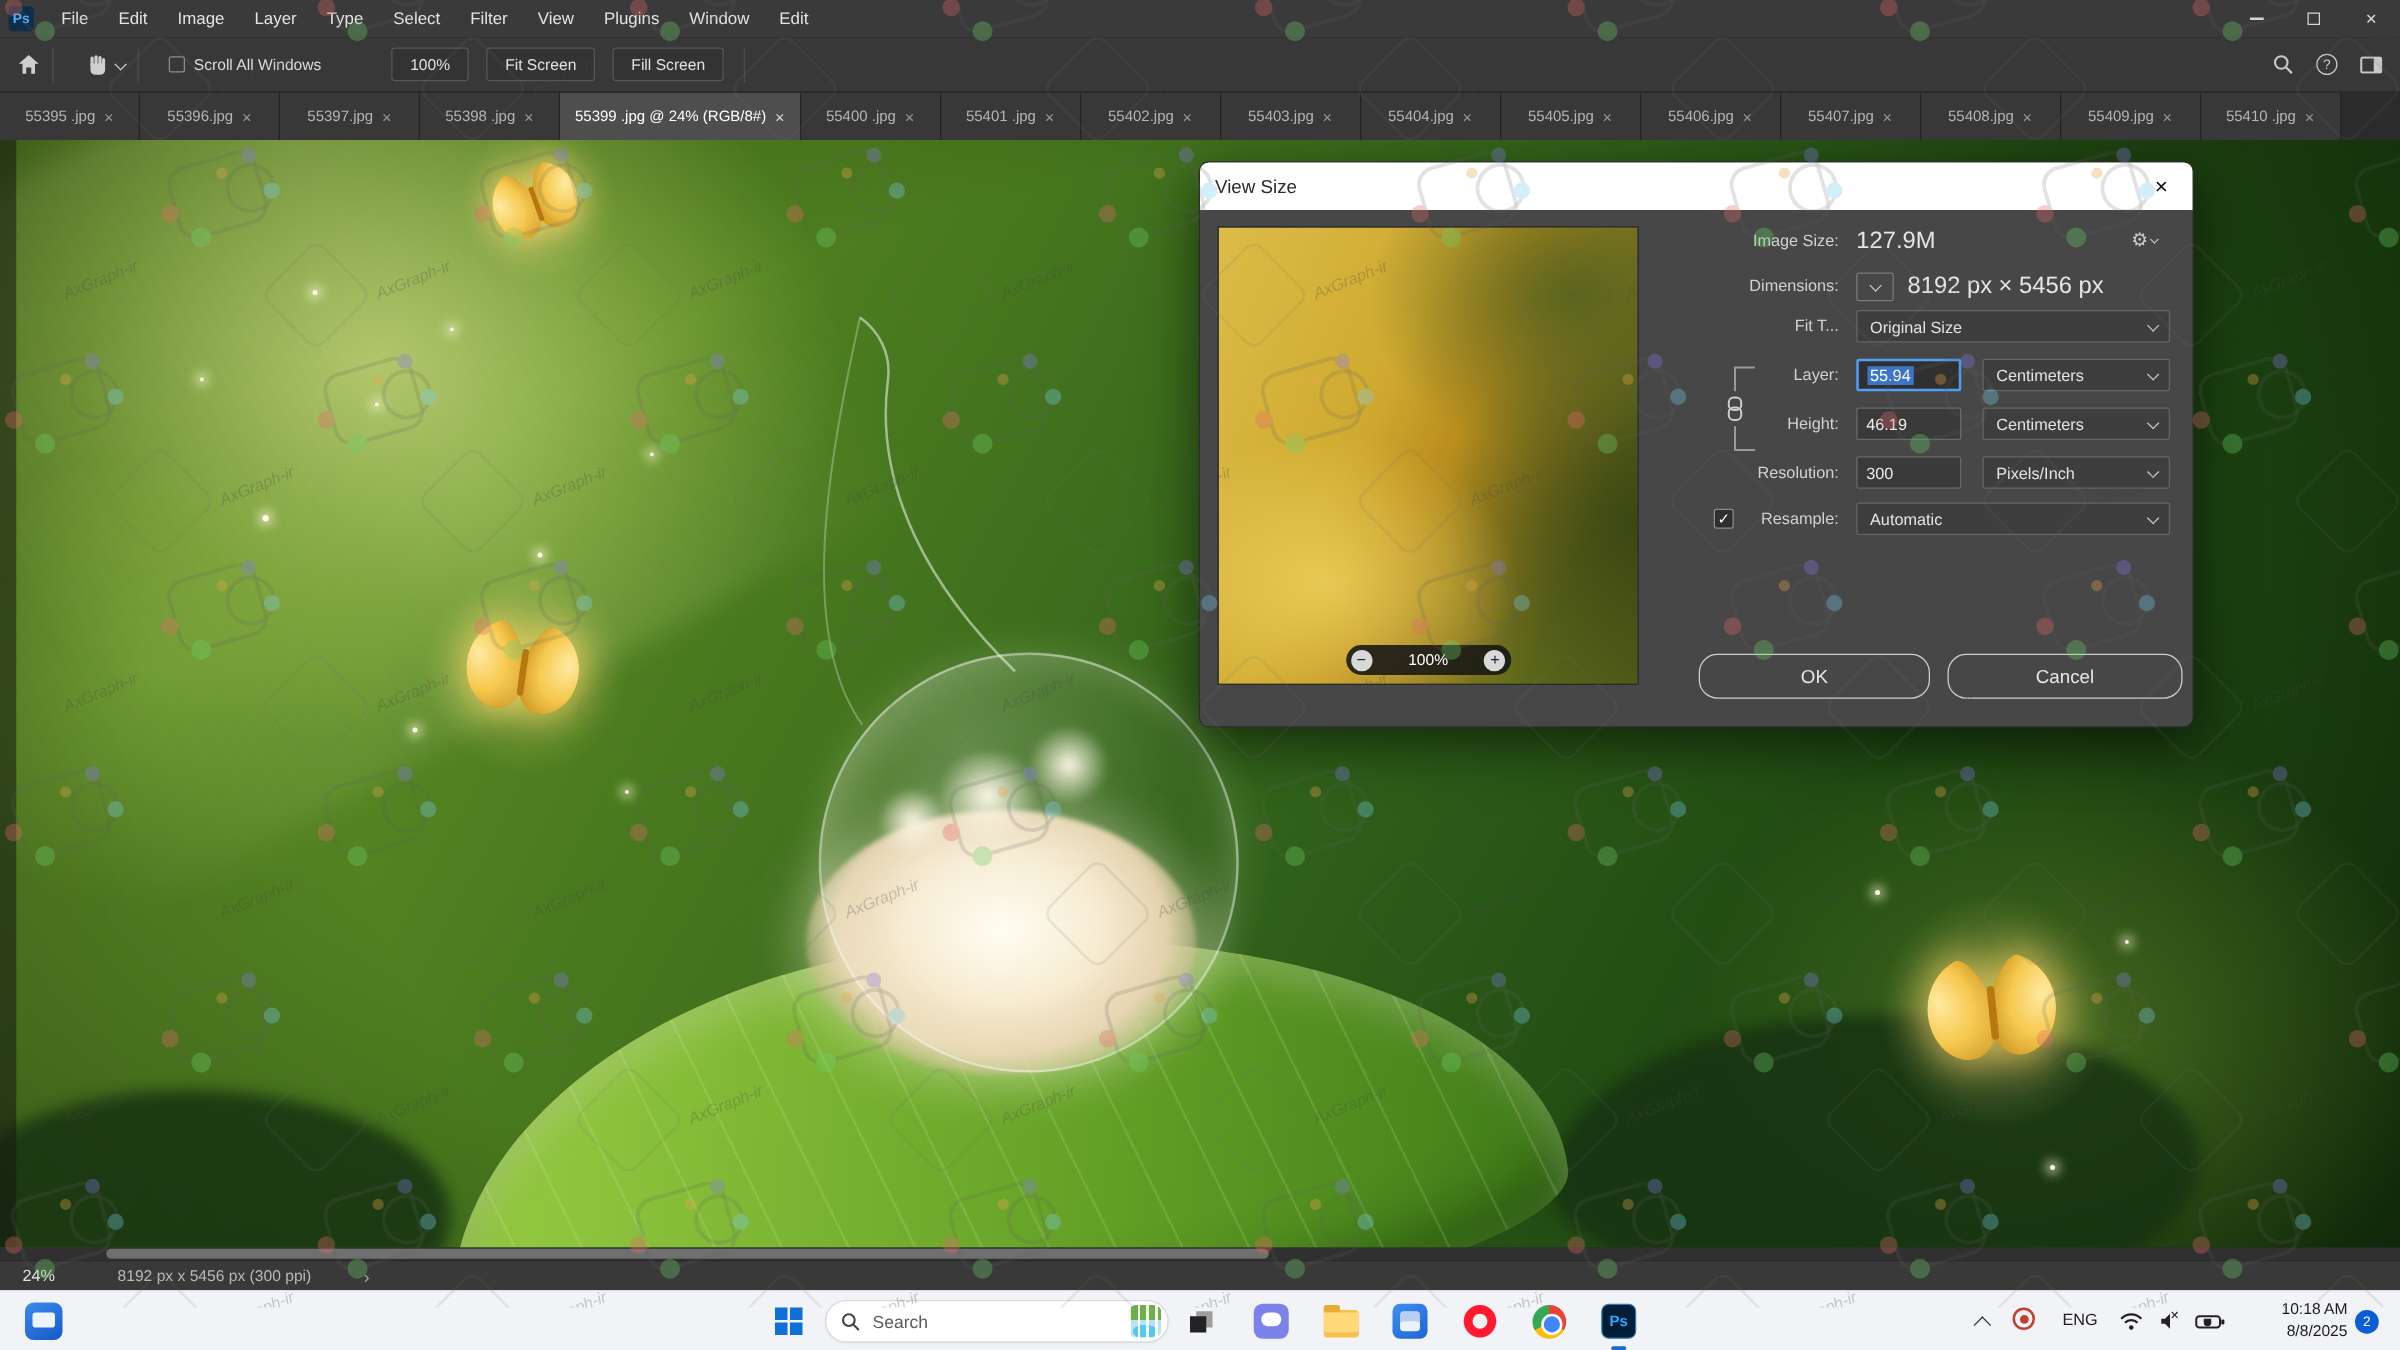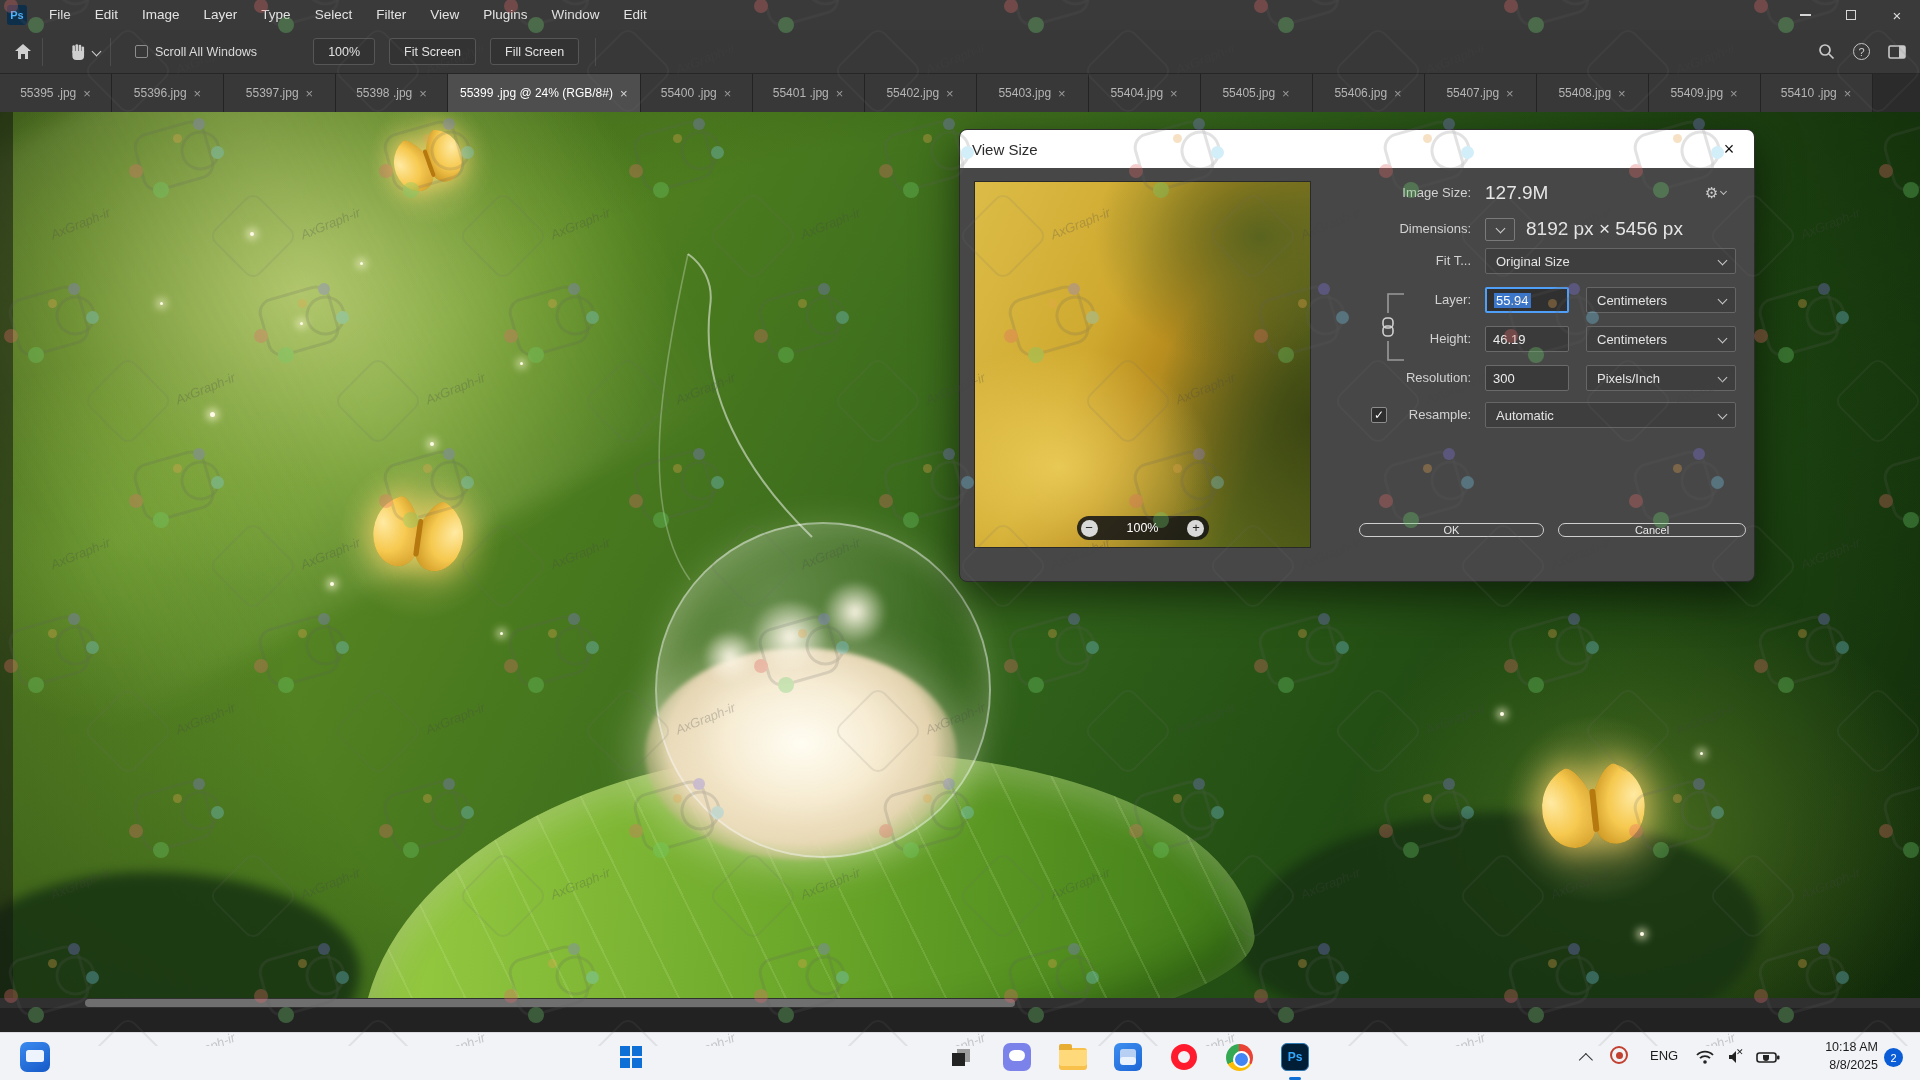--- a/index.html
+++ b/index.html
@@ -105,22 +105,22 @@
   .dlg-input.focused{border:2px solid #4f9ef7;background:#303030}
   .selhl{background:#3b76c9;color:#fff;padding:0 2px}
   .dd{position:absolute;height:26px;background:#3e3e3e;border:1px solid #666;border-radius:2px;color:#e4e4e4;font-size:13px;
     display:flex;align-items:center;padding:0 24px 0 10px}
   .dd .chev{position:absolute;right:9px;top:8px;border-color:#c9c9c9}
   .dim-chip{position:absolute;left:525px;top:88px;width:30px;height:23px;border:1px solid #7a7a7a;border-radius:2px;display:flex;align-items:center;justify-content:center}
   .gear{position:absolute;left:745px;top:50px;color:#cdcdcd;font-size:15px;line-height:26px;display:flex;align-items:center;gap:3px}
   .gear .chev{width:5px;height:5px;border-width:1.3px;border-color:#bdbdbd;margin-top:-3px}
   .rs-chk{position:absolute;left:411px;top:277px;width:16px;height:16px;background:#2f2f2f;border:1px solid #8d8d8d;border-radius:2px;
     color:#fff;font-size:12px;line-height:14px;text-align:center}
-  .btn-pill{position:absolute;top:393px;height:14px;border:1.5px solid #cfcfcf;border-radius:15px;background:transparent;color:#e8e8e8;
-    font-size:11px;display:flex;align-items:center;justify-content:center}
+  .btn-pill{position:absolute;top:393px;height:36px;border:1.5px solid #cfcfcf;border-radius:15px;background:transparent;color:#e8e8e8;
+    font-size:15px;display:flex;align-items:center;justify-content:center}
 
   
   .taskbar{position:absolute;left:0;top:1032px;width:1920px;height:48px;background:#f2f3f7;border-top:1px solid #dcdce2;z-index:40}
   .tb-icon{position:absolute;top:9px;width:30px;height:30px;display:flex;align-items:center;justify-content:center}
   .win-logo{display:grid;grid-template-columns:10px 10px;grid-template-rows:10px 10px;gap:2px}
   .win-logo i{background:#0e6fd6}
   .search-pill{position:absolute;left:660px;top:7px;width:275px;height:34px;background:#fff;border:1px solid #d9d9de;border-radius:17px;
     display:flex;align-items:center;box-shadow:0 1px 2px rgba(0,0,0,.06)}
   .search-txt{color:#5a5a5a;font-size:14px;margin-left:10px;flex:1}
   .wfall{width:26px;height:26px;border-radius:6px;margin-right:5px;overflow:hidden;
@@ -426,34 +426,47 @@
         <span class="chev"></span>
     </span>
 
     <div class="btn-pill" style="left:399px;width:185px">OK</div>
     <div class="btn-pill" style="left:598px;width:188px">Cancel</div>
   </div>
 
   <div class="hscroll">
       <div class="hthumb"></div>
     </div>
+  <div class="statusbar">
+    <span class="st-zoom">24%</span>
+    <span class="st-info">8192 px x 5456 px (300 ppi)</span>
+    <span class="st-chev">›</span>
+  </div>
 
   <div class="taskbar">
     <div class="tb-icon" style="left:20px">
       <div style="width:30px;height:30px;border-radius:7px;background:linear-gradient(150deg,#3b8bf0,#1559c7);position:relative">
         <div style="position:absolute;left:6px;top:8px;width:18px;height:12px;background:rgba(255,255,255,.92);border-radius:2.5px"></div>
       </div>
     </div>
     <div class="tb-icon" style="left:616px">
       <div class="win-logo">
           <i></i>
           <i></i>
           <i></i>
           <i></i>
         </div>
+    </div>
+    <div class="search-pill">
+      <svg style="margin-left:12px" width="15" height="15" viewBox="0 0 16 16">
+          <circle cx="6.5" cy="6.5" r="5" fill="none" stroke="#444" stroke-width="1.8"></circle>
+          <line x1="10.5" y1="10.5" x2="15" y2="15" stroke="#444" stroke-width="1.8"></line>
+        </svg>
+      <span class="search-txt">Search</span>
+      <span class="wfall"></span>
     </div>
     <div class="tb-icon tv" style="left:947px">
       <i style="left:10px;top:7px;background:#9d9d9d"></i>
         <i style="left:5px;top:11px;background:#232323"></i>
     </div>
     <div class="tb-icon" style="left:1002px">
         <div class="chat-ic"></div>
       </div>
     <div class="tb-icon" style="left:1058px">
         <div class="folder"></div>

